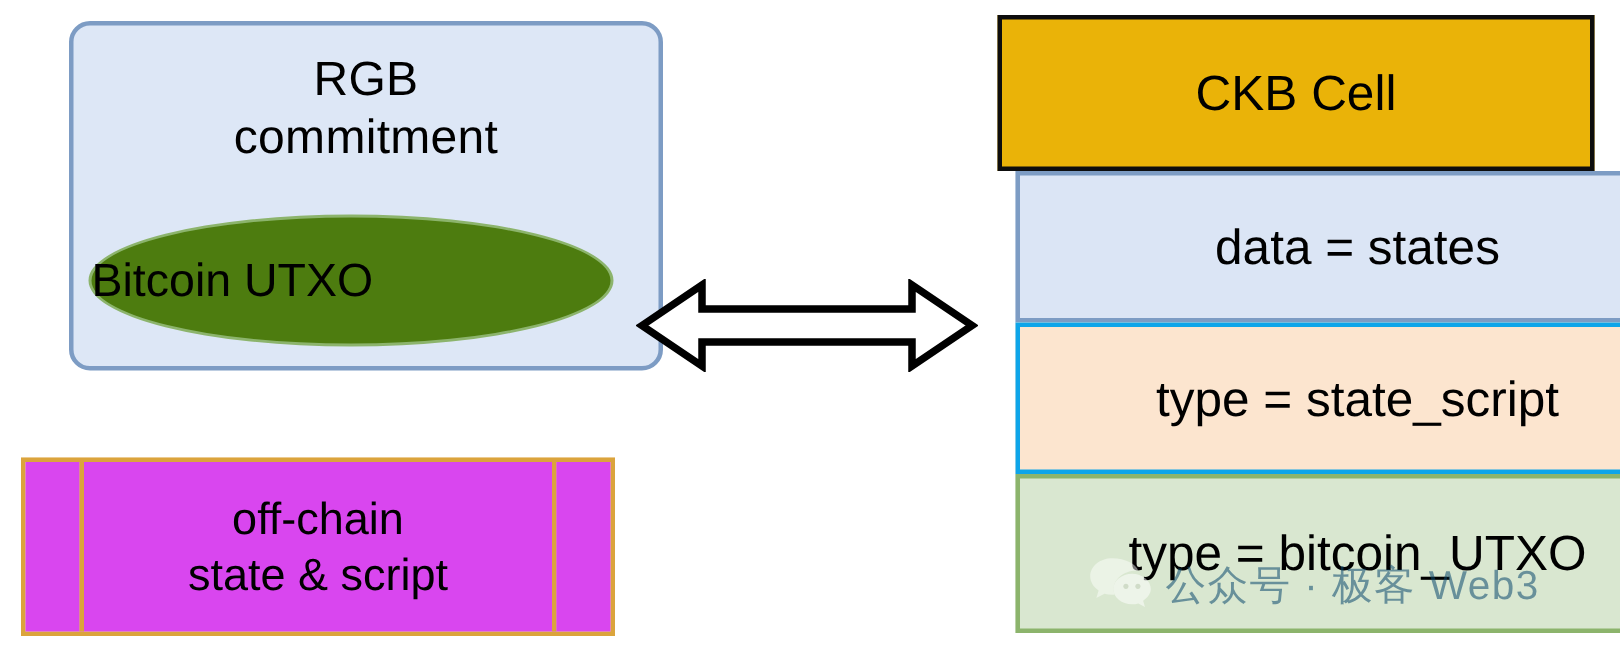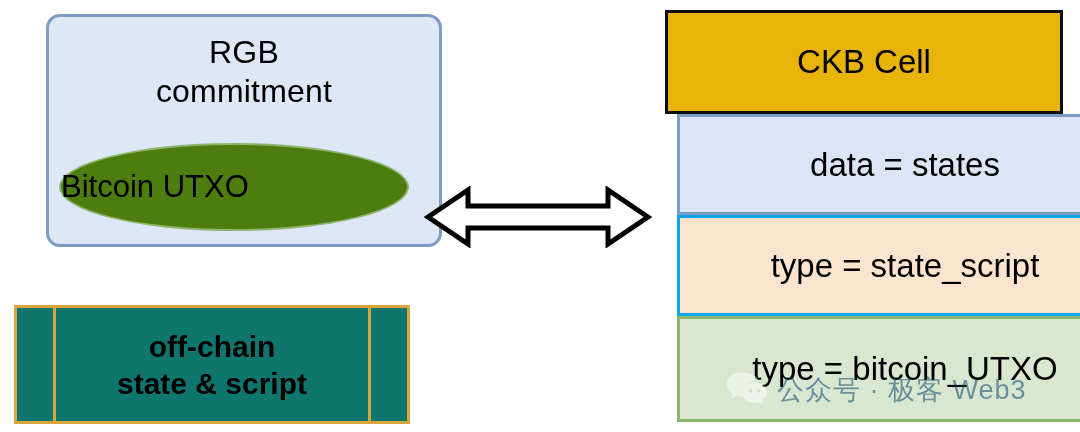--- a/index.html
+++ b/index.html
@@ -75,23 +75,22 @@
     top: 305px;
     width: 396px;
     height: 119px;
     box-sizing: border-box;
     border: 3px solid #dba43c;
     background: #fce5cf;
     display: flex;
     flex-direction: row;
   }
   .offchain-cell {
-    background: #0f766e;
-    box-sizing: border-box;
-    font-weight: bold;
+    background: #d946ef;
+    box-sizing: border-box;
   }
   .offchain-cell.narrow {
     width: 36px;
     flex: 0 0 36px;
   }
   .offchain-cell.mid {
     flex: 1 1 auto;
     border-left: 3px solid #dba43c;
     border-right: 3px solid #dba43c;
     display: flex;

